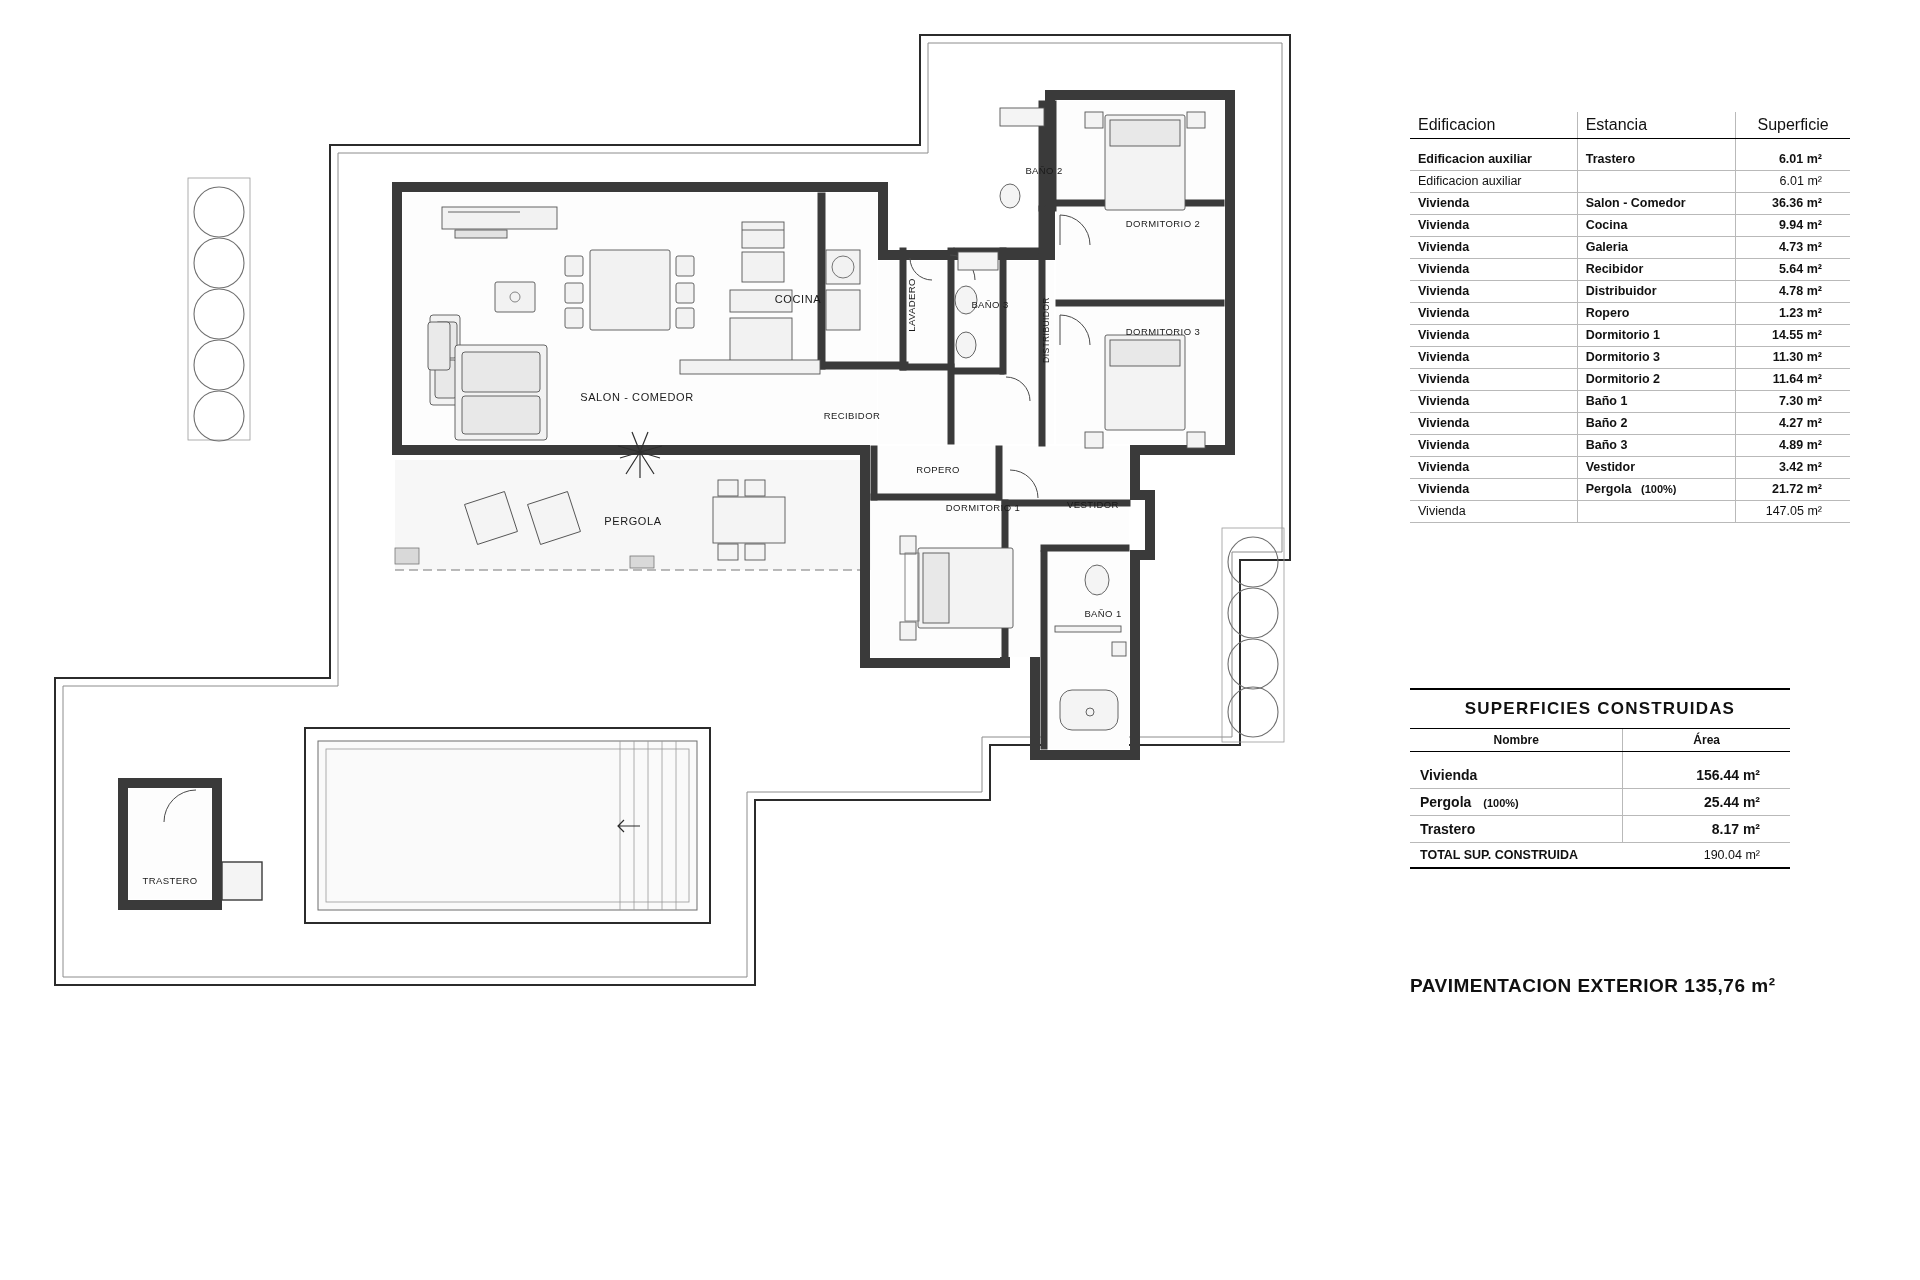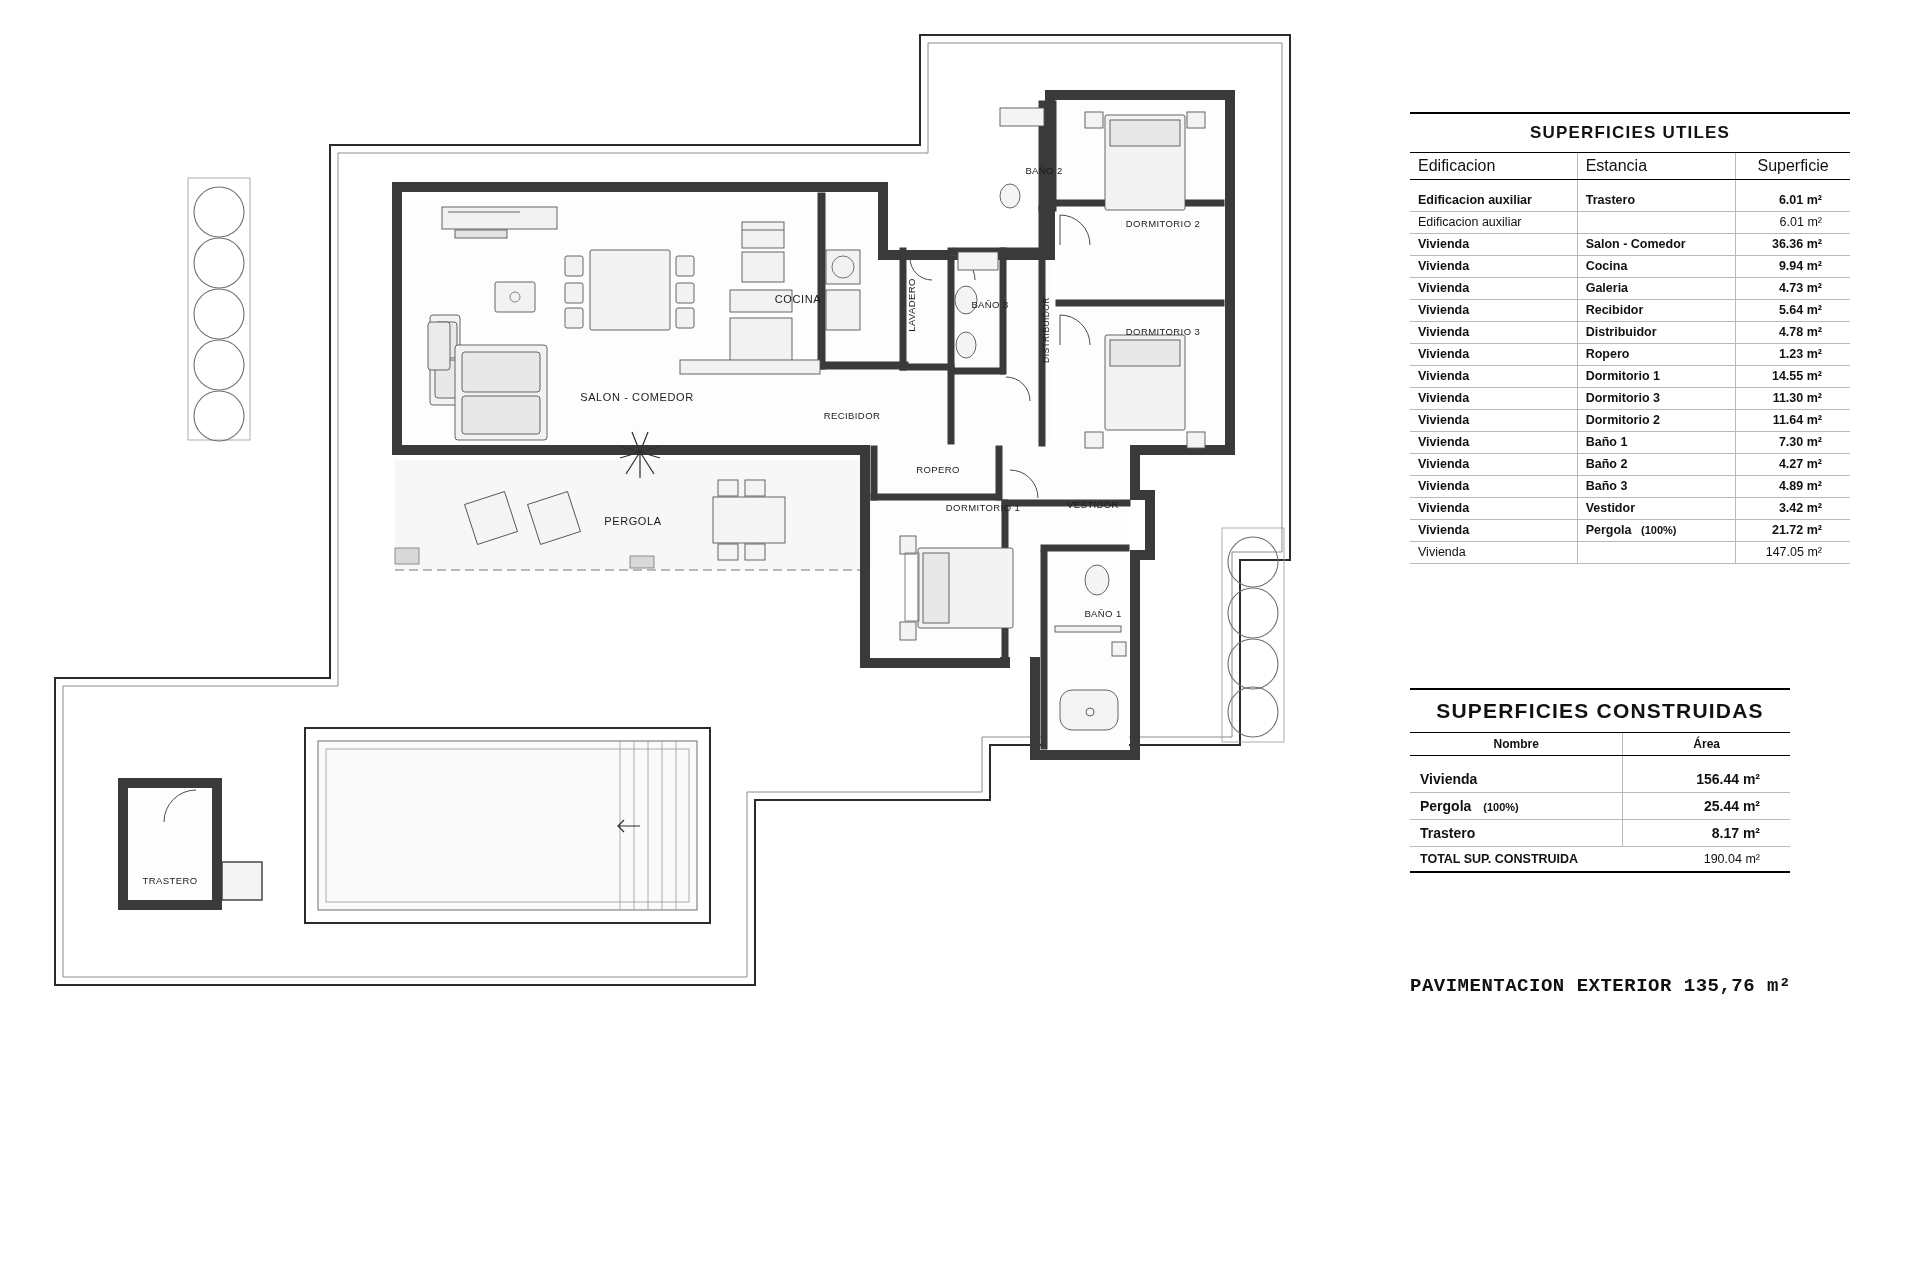--- a/index.html
+++ b/index.html
@@ -98,21 +98,21 @@
   }
   .tbl tr.total td.col-sf { font-weight: bold; }
   .vsep {
     border-left: 1px solid #b9b9b9;
   }
 
   .tbl2 { border-collapse: collapse; width: 100%; font-size: 13px; }
   .tbl2 .title-row td {
     text-align: center;
     font-weight: bold;
-    font-size: 21px;
+    font-size: 17px;
     letter-spacing: 1.2px;
     padding: 9px 0;
     border-top: 2px solid #000;
     border-bottom: 1.5px solid #000;
   }
   .tbl2 .head-row td {
     text-align: center;
     font-weight: bold;
     font-size: 12px;
     padding: 4px 8px;
@@ -126,21 +126,20 @@
   .tbl2 td.name { width: 56%; font-weight: bold; font-size: 14px; }
   .tbl2 td.val { width: 44%; text-align: right; font-weight: bold; font-size: 14px; padding-right: 30px; }
   .tbl2 tr.total td { font-weight: bold; font-size: 12.5px; border-bottom: 2px solid #000; }
   .tbl2 tr.total td.val { font-weight: normal; }
   .pct { font-weight: bold; font-size: 11px; }
 
   #pav-panel .pav-text {
     font-weight: bold;
     font-size: 19px;
     letter-spacing: 0.5px;
-    font-family: Liberation Mono, monospace;
   }
 </style>
 </head>
 <body>
 
 <div id="plan">
 <svg width="1400" height="1050" viewBox="0 0 1400 1050" xmlns="http://www.w3.org/2000/svg">
   <defs>
     <pattern id="hatch" width="5" height="5" patternUnits="userSpaceOnUse" patternTransform="rotate(45)">
       <line x1="0" y1="0" x2="0" y2="5" stroke="#9a9a9a" stroke-width="0.7"></line>
@@ -363,23 +362,20 @@
     <text class="room-label-sm" x="1103" y="617" text-anchor="middle">BAÑO 1</text>
     <text class="room-label" x="633" y="525" text-anchor="middle">PERGOLA</text>
     <text class="room-label-sm" x="170" y="884" text-anchor="middle">TRASTERO</text>
   </g>
 </svg>
 </div>
 
 <div class="panel" id="utiles-panel">
   <table class="tbl">
     <tbody>
-      <tr class="title-row">
-        <td colspan="3">SUPERFICIES UTILES</td>
-      </tr>
       <tr class="head-row">
         <td>Edificacion</td>
         <td class="vsep">Estancia</td>
         <td class="vsep c">Superficie</td>
       </tr>
       <tr style="height:10px">
           <td style="border:none"></td>
           <td class="vsep" style="border-bottom:none"></td>
           <td class="vsep" style="border-bottom:none"></td>
         </tr>

